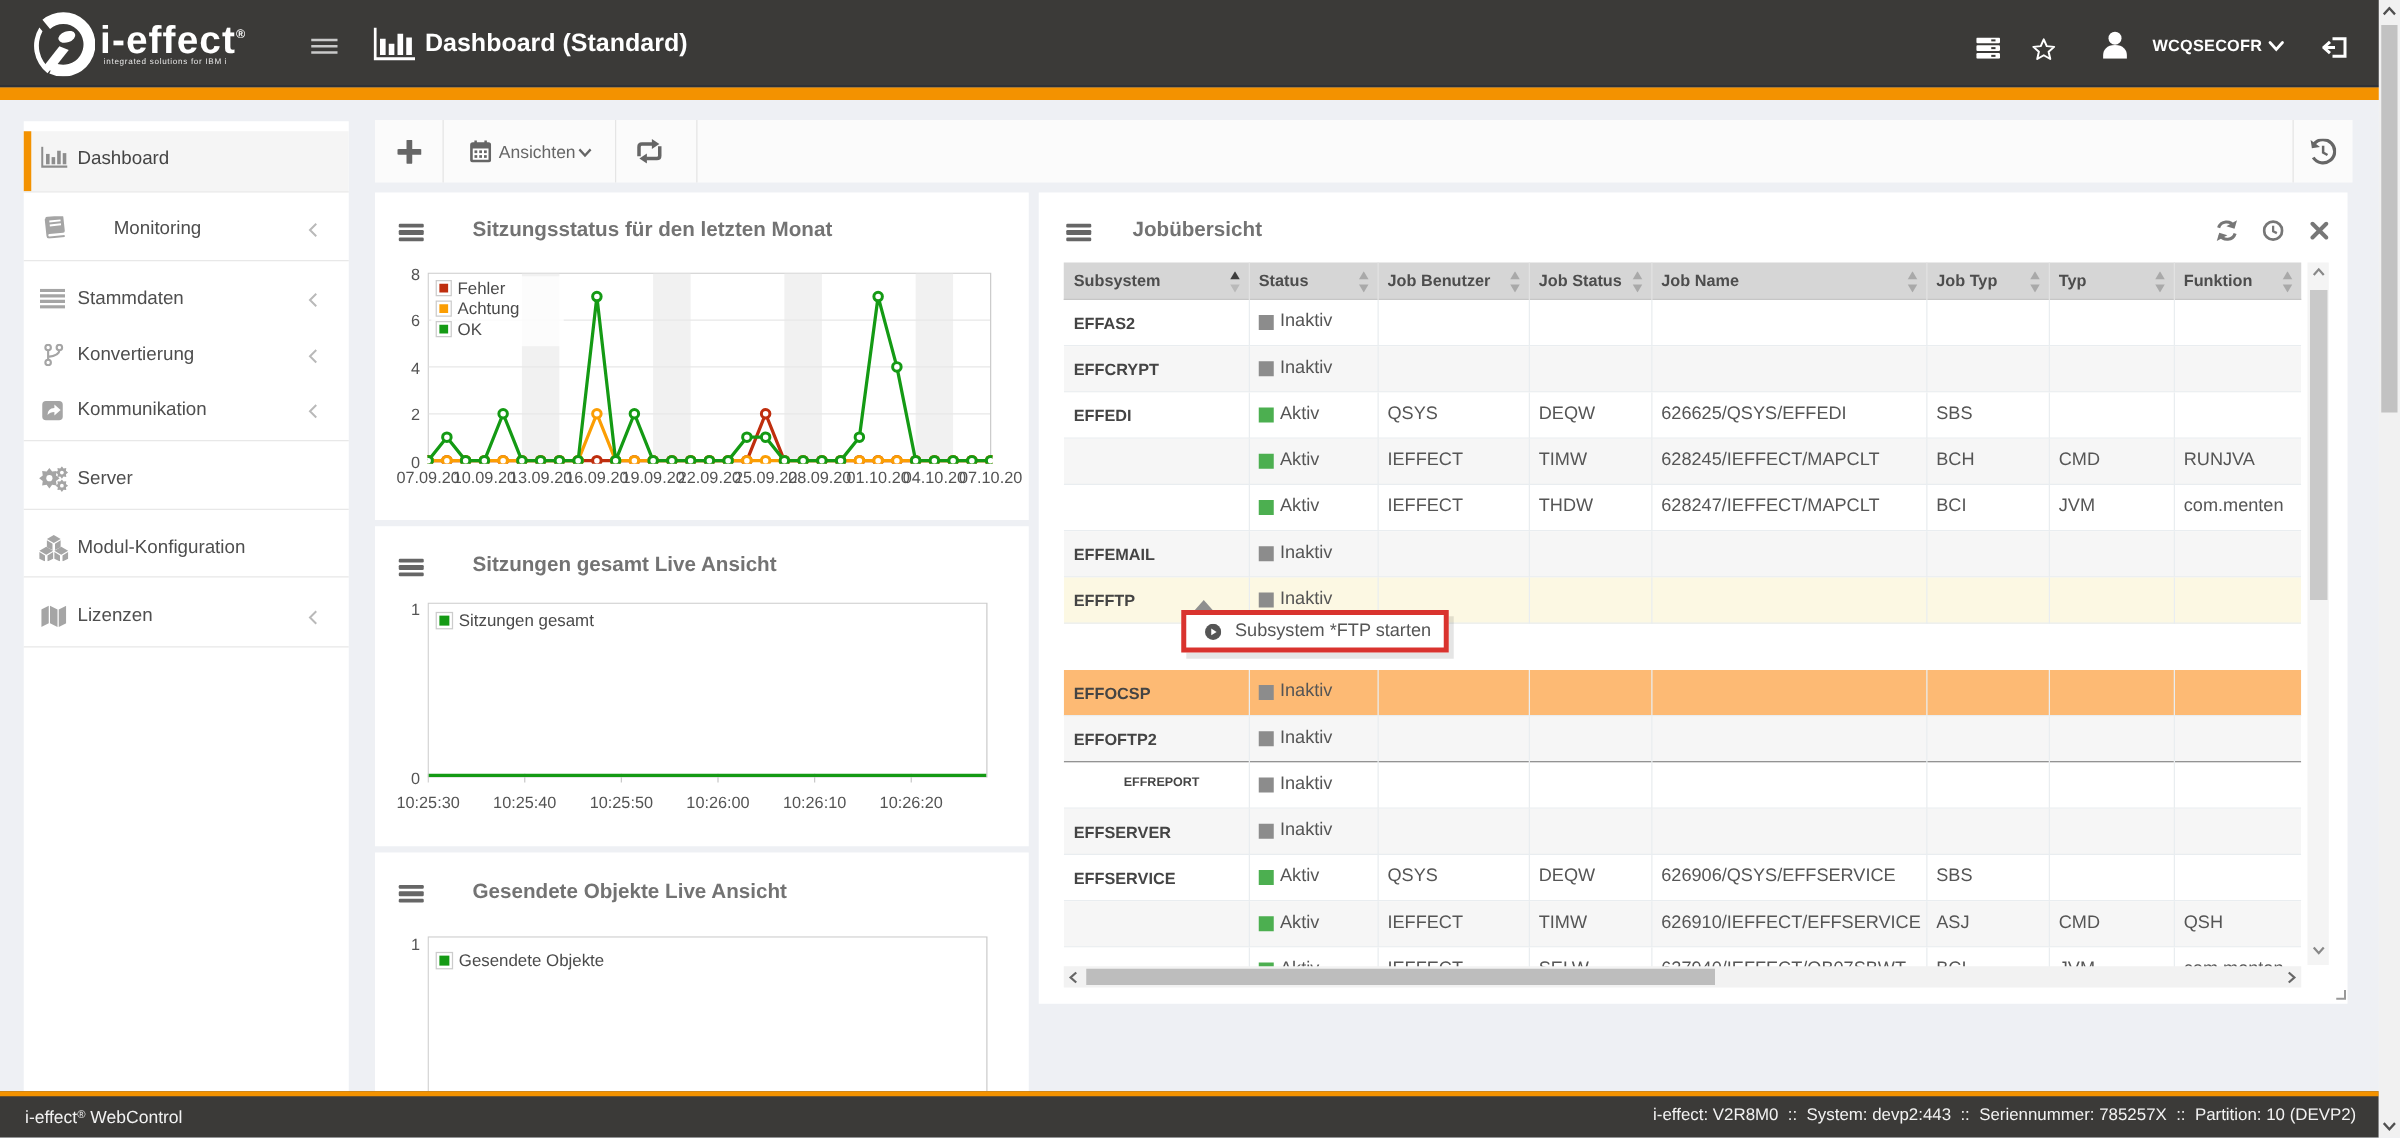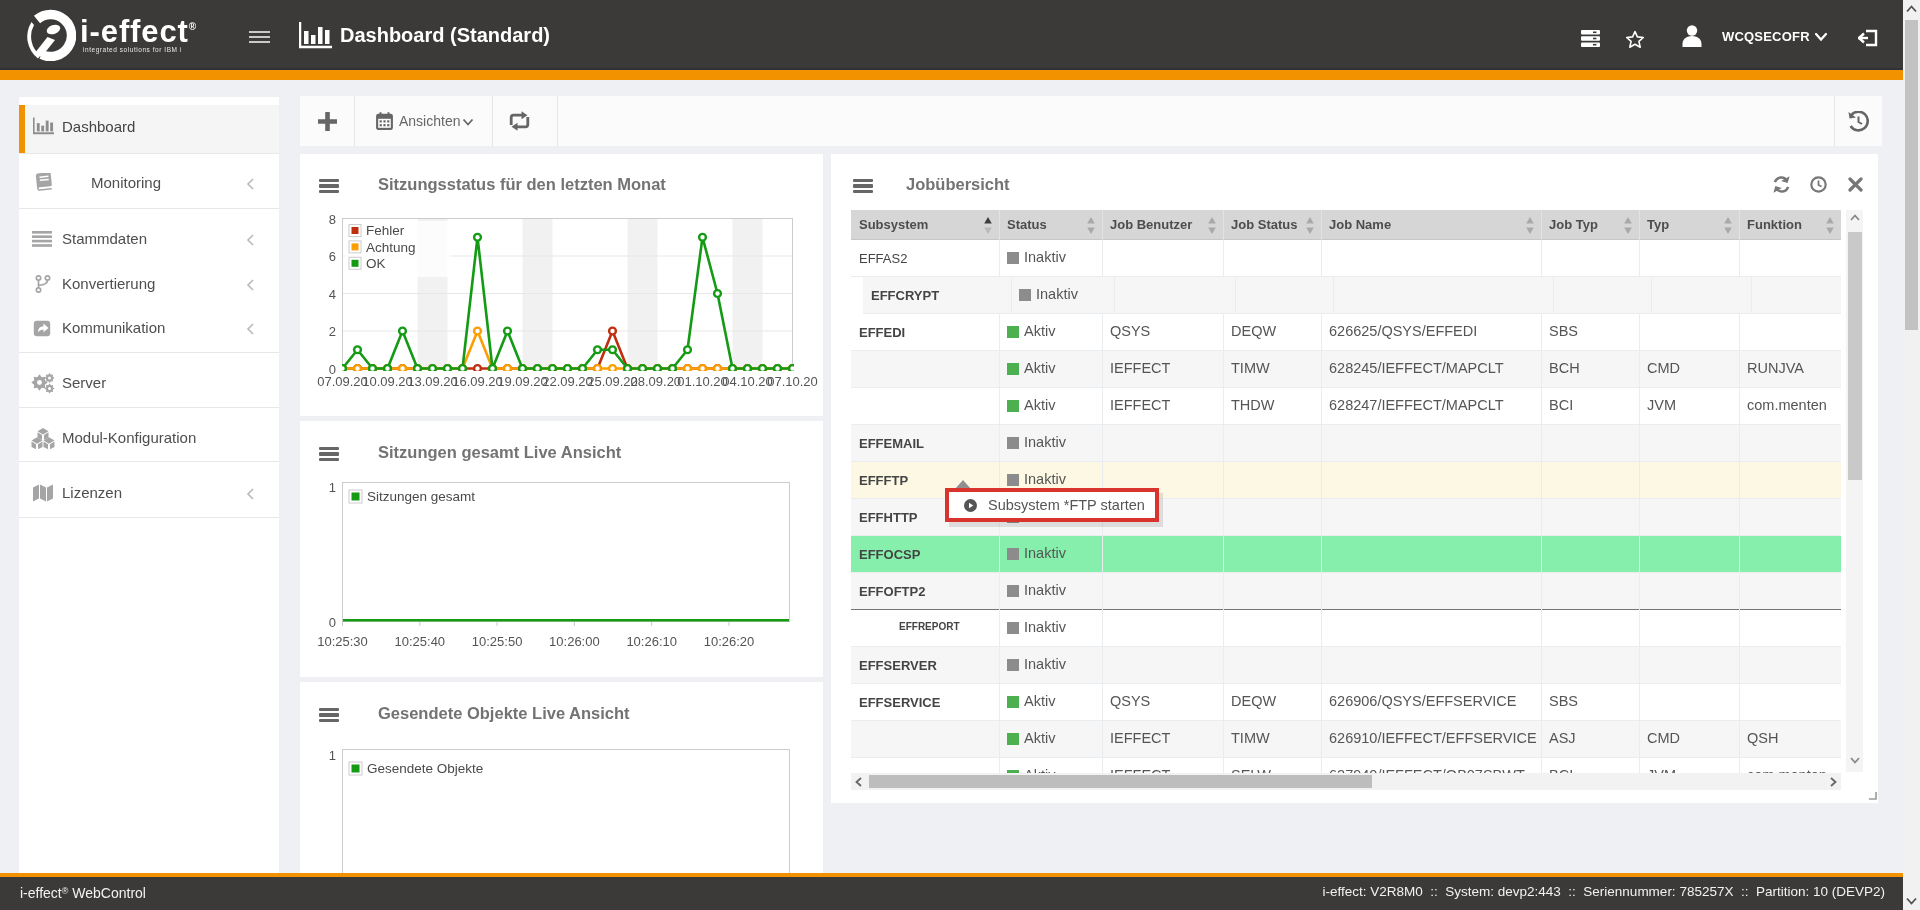--- a/index.html
+++ b/index.html
@@ -420,32 +420,32 @@
     <path d="M5 17 L8.8 10.6 L1.2 10.6 Z" fill="#a9a9a9"></path>
   </svg>
 <div class="cell" style="left:1747px;top:217px;width:76px;font-size:13px;font-weight:bold;color:#4d4d4d;">Funktion</div>
 <div class="abs" style="left:1739px;top:210px;width:1px;height:30px;background:#e2e2e2;"></div>
 <svg class="abs" style="left:1825px;top:217px;" width="10" height="17" viewBox="0 0 10 17">
     <path d="M5 0 L8.8 6.4 L1.2 6.4 Z" fill="#a9a9a9"></path>
     <path d="M5 17 L8.8 10.6 L1.2 10.6 Z" fill="#a9a9a9"></path>
   </svg>
 <div class="abs" style="left:851px;top:240px;width:990px;height:534px;overflow:hidden;">
 <div class="abs" style="left:0;top:0px;width:990px;height:37px;background:#ffffff;border-bottom:1px solid #e9edf0;box-sizing:border-box;">
-<div class="cell" style="left:8px;top:11px;width:136px;font-size:13px;font-weight:normal;color:#444;">EFFAS2</div>
-<div class="abs" style="left:148px;top:0;width:1px;height:37px;background:#e9edf0;"></div>
-<div class="abs" style="left:156px;top:12px;width:12px;height:12px;background:#8c8c8c;"></div>
-<div class="cell" style="left:173px;top:9px;width:76px;font-size:14.5px;color:#555;">Inaktiv</div>
-<div class="abs" style="left:251px;top:0;width:1px;height:37px;background:#e9edf0;"></div>
-<div class="abs" style="left:372px;top:0;width:1px;height:37px;background:#e9edf0;"></div>
-<div class="abs" style="left:470px;top:0;width:1px;height:37px;background:#e9edf0;"></div>
-<div class="abs" style="left:690px;top:0;width:1px;height:37px;background:#e9edf0;"></div>
-<div class="abs" style="left:788px;top:0;width:1px;height:37px;background:#e9edf0;"></div>
-<div class="abs" style="left:888px;top:0;width:1px;height:37px;background:#e9edf0;"></div>
-</div>
-<div class="abs" style="left:12px;top:37px;width:990px;height:37px;background:#f6f6f6;border-bottom:1px solid #e9edf0;box-sizing:border-box;">
+<div class="cell" style="left:8px;top:11px;width:136px;font-size:13px;font-weight:bold;color:#444;">EFFAS2</div>
+<div class="abs" style="left:148px;top:0;width:1px;height:37px;background:#e9edf0;"></div>
+<div class="abs" style="left:156px;top:12px;width:12px;height:12px;background:#8c8c8c;"></div>
+<div class="cell" style="left:173px;top:9px;width:76px;font-size:14.5px;color:#555;">Inaktiv</div>
+<div class="abs" style="left:251px;top:0;width:1px;height:37px;background:#e9edf0;"></div>
+<div class="abs" style="left:372px;top:0;width:1px;height:37px;background:#e9edf0;"></div>
+<div class="abs" style="left:470px;top:0;width:1px;height:37px;background:#e9edf0;"></div>
+<div class="abs" style="left:690px;top:0;width:1px;height:37px;background:#e9edf0;"></div>
+<div class="abs" style="left:788px;top:0;width:1px;height:37px;background:#e9edf0;"></div>
+<div class="abs" style="left:888px;top:0;width:1px;height:37px;background:#e9edf0;"></div>
+</div>
+<div class="abs" style="left:0;top:37px;width:990px;height:37px;background:#f6f6f6;border-bottom:1px solid #e9edf0;box-sizing:border-box;">
 <div class="cell" style="left:8px;top:11px;width:136px;font-size:13px;font-weight:bold;color:#444;">EFFCRYPT</div>
 <div class="abs" style="left:148px;top:0;width:1px;height:37px;background:#e9edf0;"></div>
 <div class="abs" style="left:156px;top:12px;width:12px;height:12px;background:#8c8c8c;"></div>
 <div class="cell" style="left:173px;top:9px;width:76px;font-size:14.5px;color:#555;">Inaktiv</div>
 <div class="abs" style="left:251px;top:0;width:1px;height:37px;background:#e9edf0;"></div>
 <div class="abs" style="left:372px;top:0;width:1px;height:37px;background:#e9edf0;"></div>
 <div class="abs" style="left:470px;top:0;width:1px;height:37px;background:#e9edf0;"></div>
 <div class="abs" style="left:690px;top:0;width:1px;height:37px;background:#e9edf0;"></div>
 <div class="abs" style="left:788px;top:0;width:1px;height:37px;background:#e9edf0;"></div>
 <div class="abs" style="left:888px;top:0;width:1px;height:37px;background:#e9edf0;"></div>
@@ -517,33 +517,21 @@
 <div class="abs" style="left:148px;top:0;width:1px;height:37px;background:#e9edf0;"></div>
 <div class="abs" style="left:156px;top:12px;width:12px;height:12px;background:#8c8c8c;"></div>
 <div class="cell" style="left:173px;top:9px;width:76px;font-size:14.5px;color:#555;">Inaktiv</div>
 <div class="abs" style="left:251px;top:0;width:1px;height:37px;background:#e9edf0;"></div>
 <div class="abs" style="left:372px;top:0;width:1px;height:37px;background:#e9edf0;"></div>
 <div class="abs" style="left:470px;top:0;width:1px;height:37px;background:#e9edf0;"></div>
 <div class="abs" style="left:690px;top:0;width:1px;height:37px;background:#e9edf0;"></div>
 <div class="abs" style="left:788px;top:0;width:1px;height:37px;background:#e9edf0;"></div>
 <div class="abs" style="left:888px;top:0;width:1px;height:37px;background:#e9edf0;"></div>
 </div>
-<div class="abs" style="left:0;top:259px;width:990px;height:37px;background:#f6f6f6;border-bottom:1px solid #e9edf0;box-sizing:border-box;">
-<div class="cell" style="left:8px;top:11px;width:136px;font-size:13px;font-weight:bold;color:#444;">EFFHTTP</div>
-<div class="abs" style="left:148px;top:0;width:1px;height:37px;background:#e9edf0;"></div>
-<div class="abs" style="left:156px;top:12px;width:12px;height:12px;background:#8c8c8c;"></div>
-<div class="cell" style="left:173px;top:9px;width:76px;font-size:14.5px;color:#555;">Inaktiv</div>
-<div class="abs" style="left:251px;top:0;width:1px;height:37px;background:#e9edf0;"></div>
-<div class="abs" style="left:372px;top:0;width:1px;height:37px;background:#e9edf0;"></div>
-<div class="abs" style="left:470px;top:0;width:1px;height:37px;background:#e9edf0;"></div>
-<div class="abs" style="left:690px;top:0;width:1px;height:37px;background:#e9edf0;"></div>
-<div class="abs" style="left:788px;top:0;width:1px;height:37px;background:#e9edf0;"></div>
-<div class="abs" style="left:888px;top:0;width:1px;height:37px;background:#e9edf0;"></div>
-</div>
-<div class="abs" style="left:0;top:296px;width:990px;height:37px;background:#86efac;border-bottom:1px solid #e9edf0;box-sizing:border-box;">
+<div class="abs" style="left:0;top:296px;width:990px;height:37px;background:#fdba74;border-bottom:1px solid #e9edf0;box-sizing:border-box;">
 <div class="cell" style="left:8px;top:11px;width:136px;font-size:13px;font-weight:bold;color:#444;">EFFOCSP</div>
 <div class="abs" style="left:148px;top:0;width:1px;height:37px;background:#e9edf0;"></div>
 <div class="abs" style="left:156px;top:12px;width:12px;height:12px;background:#8c8c8c;"></div>
 <div class="cell" style="left:173px;top:9px;width:76px;font-size:14.5px;color:#555;">Inaktiv</div>
 <div class="abs" style="left:251px;top:0;width:1px;height:37px;background:#e9edf0;"></div>
 <div class="abs" style="left:372px;top:0;width:1px;height:37px;background:#e9edf0;"></div>
 <div class="abs" style="left:470px;top:0;width:1px;height:37px;background:#e9edf0;"></div>
 <div class="abs" style="left:690px;top:0;width:1px;height:37px;background:#e9edf0;"></div>
 <div class="abs" style="left:788px;top:0;width:1px;height:37px;background:#e9edf0;"></div>
 <div class="abs" style="left:888px;top:0;width:1px;height:37px;background:#e9edf0;"></div>

